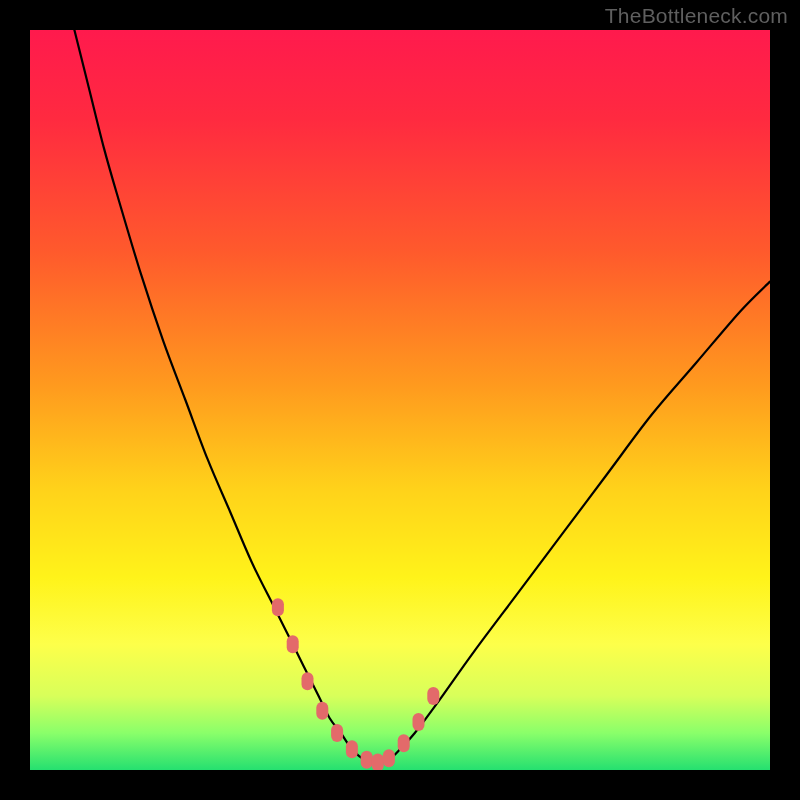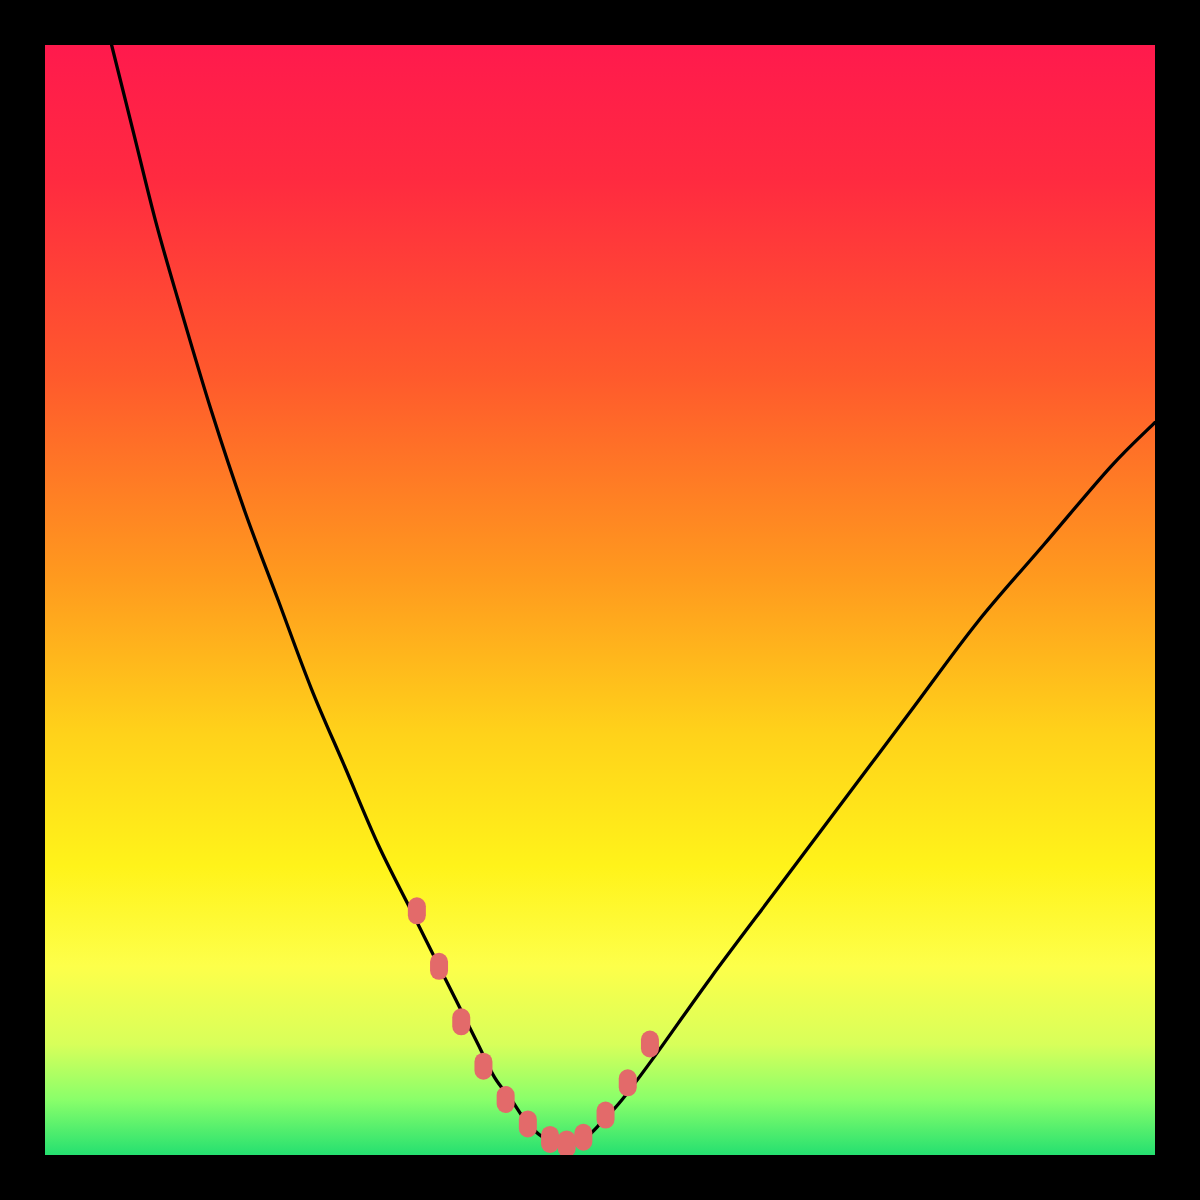--- a/index.html
+++ b/index.html
@@ -34,20 +34,21 @@
     font-size: 21px;
     letter-spacing: 0.2px;
     font-weight: 500;
   }
   svg { display: block; }
 </style>
 </head>
 <body>
 
 <div class="frame">
+  <div class="watermark">TheBottleneck.com</div>
   <div class="plot">
     <svg id="chart-svg" width="740" height="740" viewBox="0 0 740 740" preserveAspectRatio="none">
       <defs>
         <linearGradient id="bg-grad" x1="0" y1="0" x2="0" y2="1">
             <stop offset="0%" stop-color="#ff1a4d"></stop>
             <stop offset="12%" stop-color="#ff2a40"></stop>
             <stop offset="30%" stop-color="#ff5a2c"></stop>
             <stop offset="48%" stop-color="#ff9a1e"></stop>
             <stop offset="62%" stop-color="#ffd21a"></stop>
             <stop offset="74%" stop-color="#fff31a"></stop>

